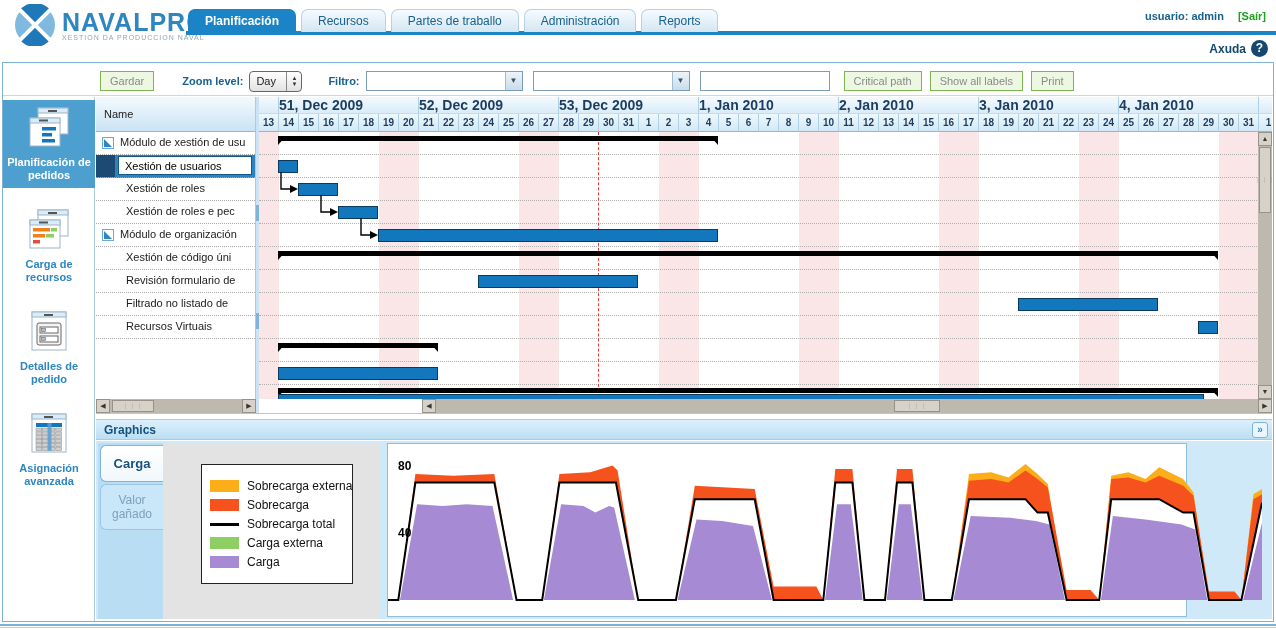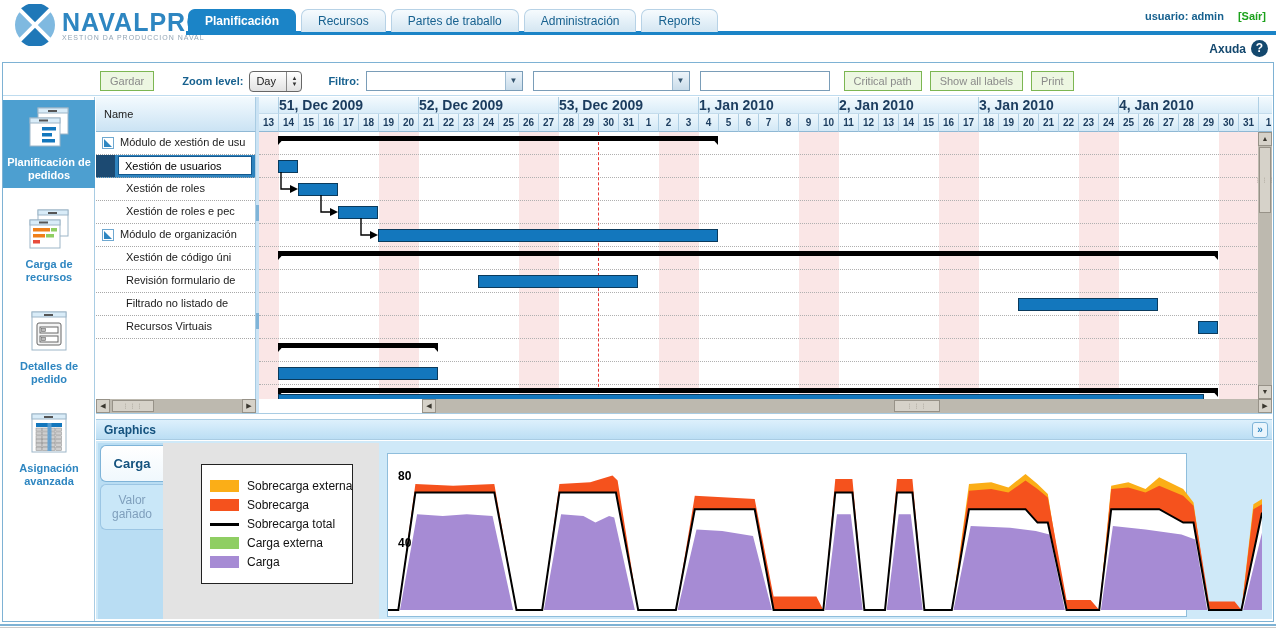--- a/index.html
+++ b/index.html
@@ -144,21 +144,21 @@
                  font-weight:bold; font-size:13px; line-height:35px; }
   .gtab.inactive { top:41px; height:46px; background:#C9E7F8; color:#7F9FBC; font-size:12px;
                    border-color:#9CC6E4; display:flex; align-items:center; justify-content:center; }
   .legend-panel { position:absolute; left:67px; top:2px; width:216px; bottom:0; background:#E3E3E3; }
   .legend-box { position:absolute; left:38px; top:21px; width:152px; background:#fff;
                 border:1px solid #222; padding:9px 8px; }
   .leg-row { display:flex; align-items:center; margin:5px 0; }
   .leg-swatch { width:29px; height:12px; margin-right:8px; flex:none; }
   .leg-swatch.line { height:3px; }
   .leg-label { font-size:12px; color:#111; white-space:nowrap; }
-  .load-chart { position:absolute; left:291px; top:12px; width:800px; bottom:2px; background:#fff;
+  .load-chart { position:absolute; left:291px; top:2px; width:800px; bottom:2px; background:#fff;
                 border:1px solid #8FBEDC; }
 </style>
 </head>
 <body>
 
 <div id="app">
 
   <header class="topbar">
     <div class="tab-underline"></div>
     <div class="logo">

